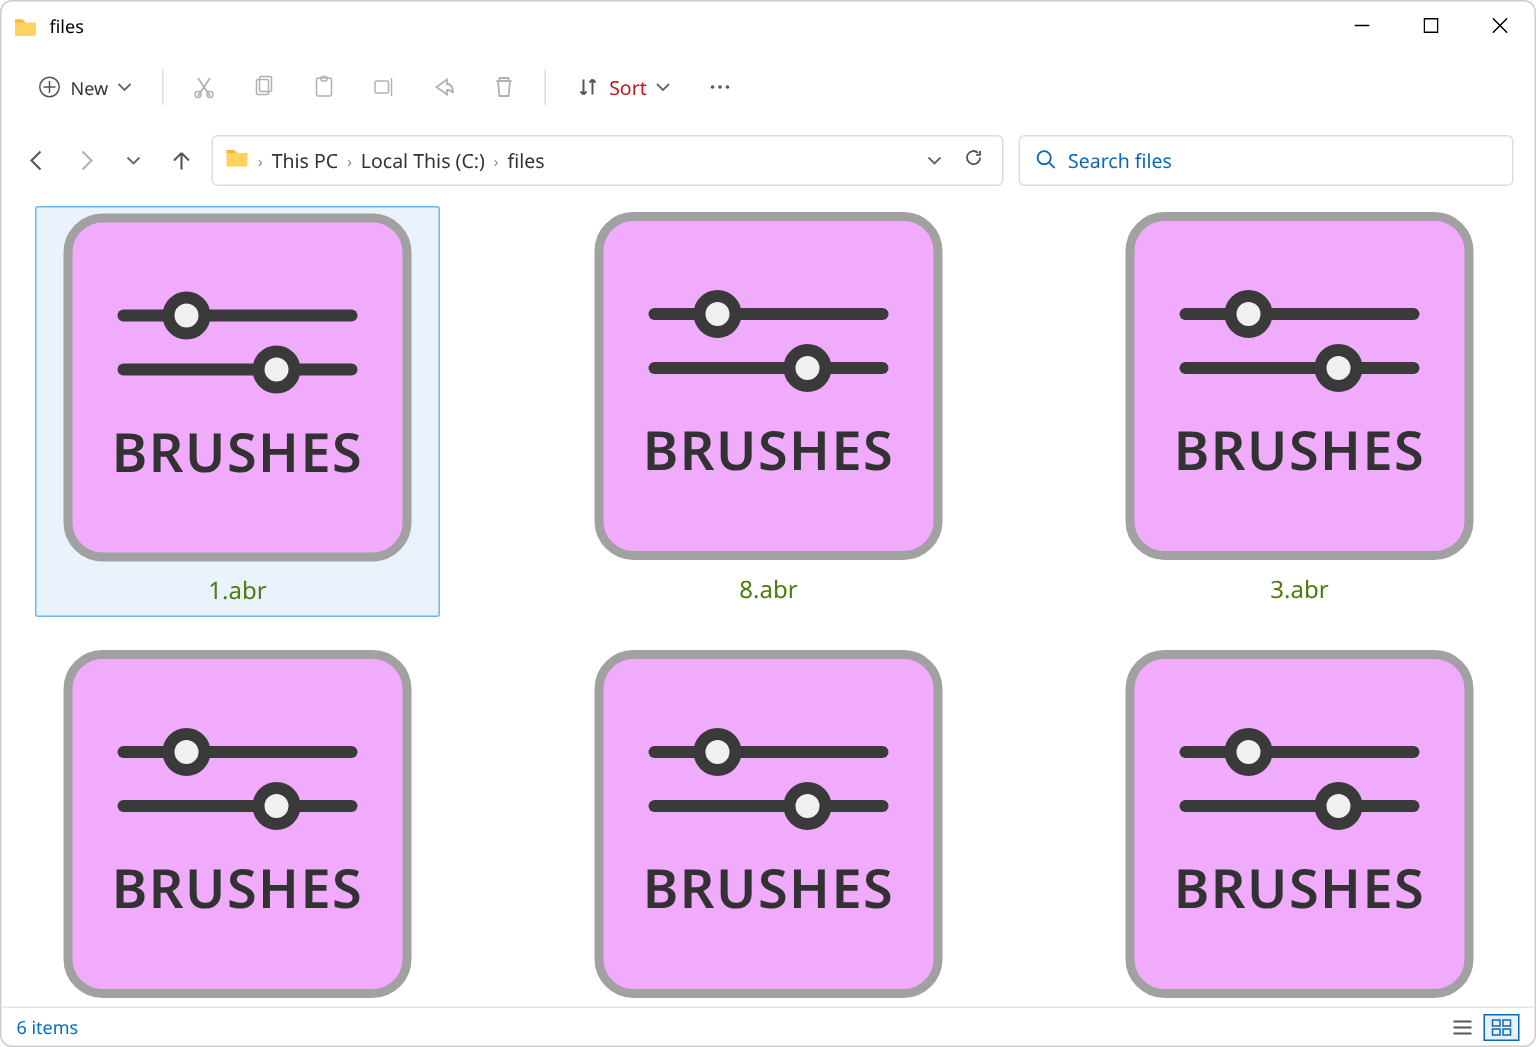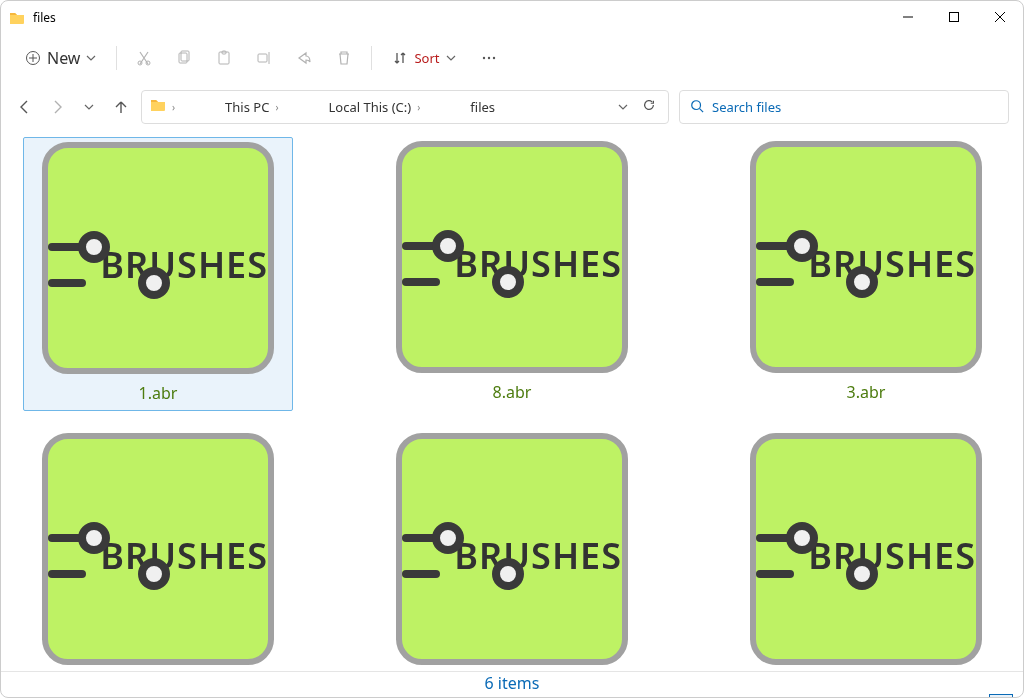--- a/index.html
+++ b/index.html
@@ -9,57 +9,57 @@
   .titlebar { height: 32px; display: flex; align-items: center; padding-left: 8px; }
   .titlebar .folder-glyph { width: 16px; height: 16px; margin-right: 8px; }
   .titlebar .title { font-size: 12px; color: #000; }
   .wincontrols { margin-left: auto; display: flex; }
   .winbtn { width: 46px; height: 32px; display: flex; align-items: center; justify-content: center; }
   .winbtn svg { width: 10px; height: 10px; }
   
   
   .toolbar { height: 50px; display: flex; align-items: center; padding: 0 14px; gap: 6px; }
   .tbtn { height: 34px; display: flex; align-items: center; justify-content: center; border-radius: 4px; color: #555; }
-  .newbtn { padding: 0 10px; gap: 6px; color: #333; font-size: 16px; }
+  .newbtn { padding: 0 10px; gap: 6px; color: #333; font-size: 12px; }
   .ticon { width: 34px; }
   .tsep { width: 1px; height: 24px; background: #e0e0e0; margin: 0 4px; }
   .chev { width: 10px; height: 10px; }
   .tlabeled { padding: 0 10px; gap: 6px; font-size: 13px; color: #b91c1c; }
   .disabled { opacity: 0.45; }
   
   
   .navrow { height: 48px; display: flex; align-items: center; padding: 0 14px; gap: 10px; }
   .navbtns { display: flex; align-items: center; gap: 12px; color: #555; }
   .navbtn { width: 20px; height: 20px; display: flex; align-items: center; justify-content: center; }
   .address { flex: 1; height: 34px; border: 1px solid #ddd; border-radius: 4px; display: flex; align-items: center; padding: 0 8px; gap: 6px; font-size: 13px; color: #333; }
-  .address .crumb { padding: 2px 0; margin-left: 44px; }
+  .address .crumb { padding: 2px 0; }
   .address .csep { color: #888; font-size: 10px; }
   .address .spacer { flex: 1; }
   .address .abtn { color: #666; padding: 0 4px; }
   .search { width: 330px; height: 34px; border: 1px solid #ddd; border-radius: 4px; display: flex; align-items: center; padding: 0 10px; gap: 8px; justify-content: flex-end; }
   .search input { border: none; outline: none; font-size: 13px; flex: 1; color: #333; background: transparent; }
   .search input::placeholder { color: #0a6ab6; }
   .search .sicon { color: #0a6ab6; }
   
   
   .content { flex: 1; overflow: auto; padding: 6px 10px 0 10px; }
   .grid { display: grid; grid-template-columns: repeat(3, 1fr); gap: 18px 60px; justify-items: center; }
   .item { width: 270px; display: flex; flex-direction: column; align-items: center; padding: 4px 4px 6px 4px; border-radius: 2px; }
   .item.selected { border: 1px solid #6fb7e8; background: #eaf3fb; }
-  .thumb { width: 232px; height: 232px; background: #bef264; border: 6px solid #a1a1a1; border-radius: 26px; display: flex; flex-direction: row; align-items: center; justify-content: center; gap: 14px; }
+  .thumb { width: 232px; height: 232px; background: #f0abfc; border: 6px solid #a1a1a1; border-radius: 26px; display: flex; flex-direction: column; align-items: center; justify-content: center; gap: 14px; }
   .sliderwrap { width: 160px; display: flex; flex-direction: column; gap: 28px; margin-top: 14px; }
   .sliderline { position: relative; height: 8px; background: #3a3a3a; border-radius: 4px; }
   .knob { position: absolute; top: -12px; width: 32px; height: 32px; border: 8px solid #3a3a3a; background: #f0f0f0; border-radius: 50%; }
   .knob.k1 { left: 30px; }
   .knob.k2 { left: 90px; }
   .brushlabel { font-size: 36px; font-weight: 600; letter-spacing: 1px; color: #323232; margin-top: 12px; }
   .filename { font-size: 16px; color: #4d7c0f; margin-top: 8px; }
   
   
-  .status { height: 26px; border-top: 1px solid #e5e5e5; display: flex; align-items: center; padding: 0 10px; font-size: 16px; color: #0a6ab6; flex-direction: column; }
+  .status { height: 26px; border-top: 1px solid #e5e5e5; display: flex; align-items: center; padding: 0 10px; font-size: 12px; color: #0a6ab6; }
   .status .right { margin-left: auto; display: flex; gap: 2px; }
   .viewbtn { width: 24px; height: 18px; display: flex; align-items: center; justify-content: center; border: 1px solid transparent; color: #555; }
   .viewbtn.active { border-color: #0a6ab6; background: #e8f1f9; color: #0a6ab6; }
 </style>
 </head>
 <body>
 
 <div class="titlebar">
   <span class="folder-glyph">
     <svg viewBox="0 0 16 16">

